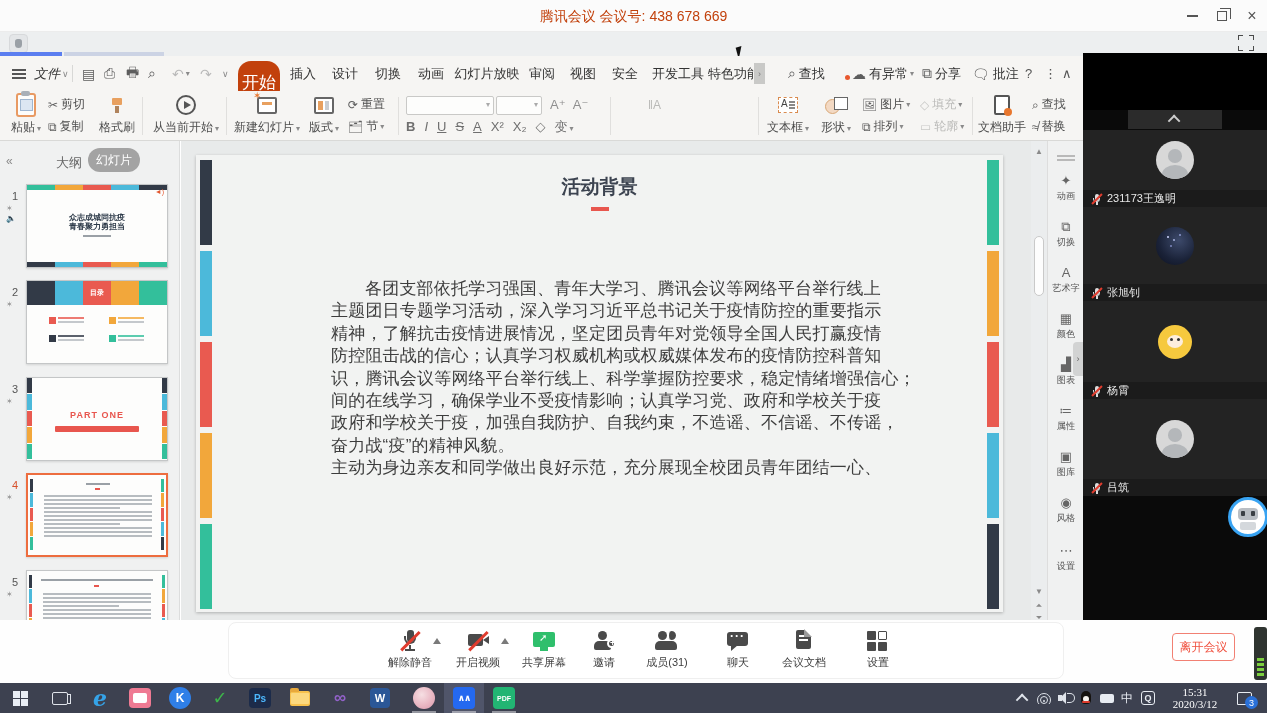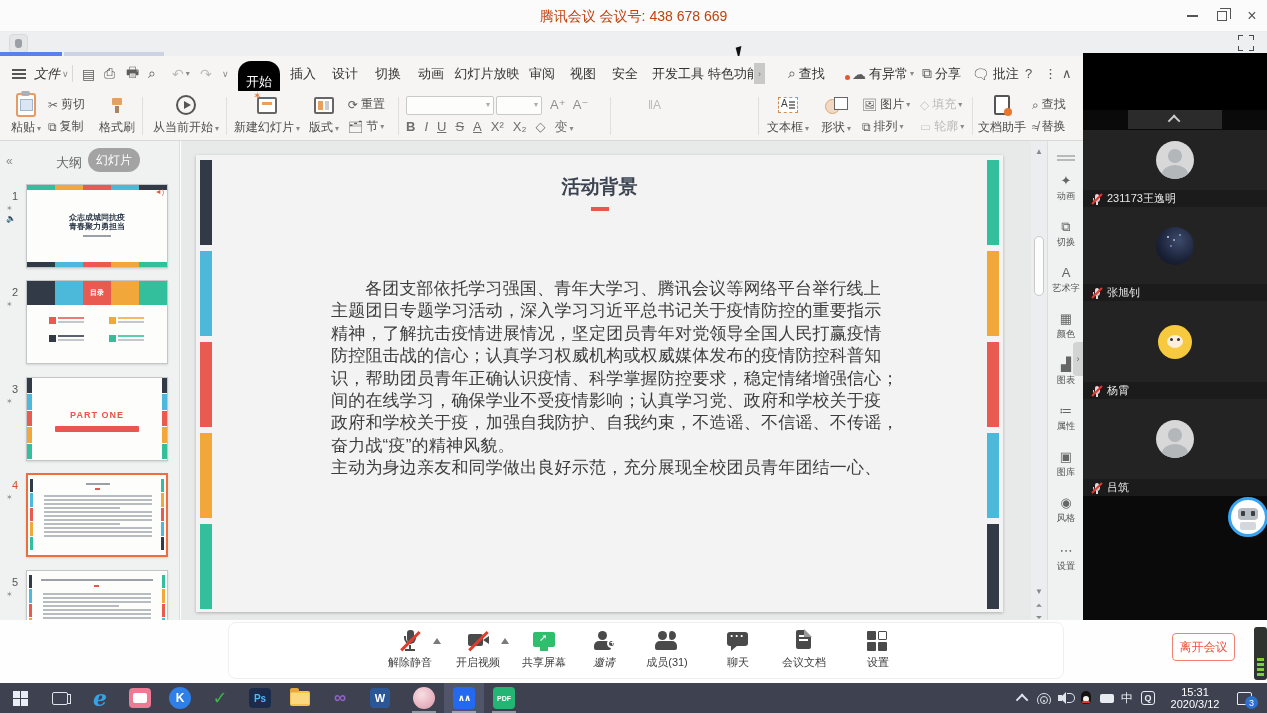--- a/index.html
+++ b/index.html
@@ -30,21 +30,21 @@
   .fullscreen-ic .br { right:0; bottom:0; border-left:none; border-top:none; }
   .cursor-arrow { position:absolute; left:737px; top:46px; width:0; height:0; border-left:6px solid #111; border-right:5px solid transparent; border-bottom:12px solid transparent; transform:rotate(-15deg); }
 
   
   .menubar { position:absolute; left:0; top:56px; width:1083px; height:35px; background:#f6f5f3; font-size:13px; color:#333; }
   .m-item { position:absolute; top:0; height:35px; display:flex; align-items:center; white-space:nowrap; color:#333; }
   .hamb { width:14px; height:10px; border-top:2px solid #555; border-bottom:2px solid #555; position:relative; }
   .hamb:before { content:""; position:absolute; left:0; top:2px; width:100%; height:2px; background:#555; }
   .mdiv { position:absolute; top:9px; width:1px; height:17px; background:#d8d8d6; }
   .qa-ic { color:#5d5d5d; font-size:14px; }
-  .tab-start { position:absolute; left:238px; top:5px; width:42px; height:42px; background:#000000; border-radius:13px; color:#fff; display:flex; align-items:center; justify-content:center; font-size:13px; }
+  .tab-start { position:absolute; left:238px; top:5px; width:42px; height:42px; background:#c2410c; border-radius:13px; color:#fff; display:flex; align-items:center; justify-content:center; font-size:17px; }
   .gray-arr { position:absolute; left:754px; top:7px; width:11px; height:21px; background:#c9c9c7; color:#7a7a7a; font-size:9px; display:flex; align-items:center; justify-content:center; }
   .cloud-dot { position:absolute; width:5px; height:5px; border-radius:50%; background:#e8582e; margin-left:-7px; margin-top:8px; }
 
   
   .ribbon { position:absolute; left:0; top:91px; width:1083px; height:50px; background:#f6f5f3; border-bottom:1px solid #d9d9d7; }
   .rsep { position:absolute; top:6px; width:1px; height:38px; background:#e0dfdd; }
   .bigbtn { position:absolute; top:2px; text-align:center; color:#4e4e4e; font-size:12px; }
   .bigbtn .bicon { height:24px; display:flex; align-items:center; justify-content:center; margin-bottom:2px; }
   .smallrow { position:absolute; height:17px; display:flex; align-items:center; font-size:12px; color:#4e4e4e; white-space:nowrap; }
   .dd { font-size:8px; color:#8a8a8a; margin-left:2px; }
@@ -191,21 +191,21 @@
   .tb-item { position:absolute; top:0; width:40px; height:30px; display:flex; align-items:center; justify-content:center; }
   .tb-item.active { background:#50556a; }
   .tb-under { position:absolute; bottom:0; left:8px; right:8px; height:2px; background:rgba(255,255,255,.45); }
   .win-logo { width:15px; height:15px; display:grid; grid-template-columns:7px 7px; grid-gap:1px; }
   .win-logo i { background:#e9edf5; }
   .taskview { width:16px; height:13px; border:1.5px solid #dfe3ea; border-radius:2px; position:relative; }
   .taskview:before { content:""; position:absolute; right:-4px; top:1px; width:3px; height:8px; border:1.5px solid #dfe3ea; border-left:none; }
   .edge-e { color:#35a3e8; font-size:22px; font-weight:bold; font-style:italic; font-family:"DejaVu Serif",serif; }
   .sqicon { border-radius:4px; display:flex; align-items:center; justify-content:center; color:#fff; font-weight:bold; }
   .tray-item { position:absolute; top:0; height:30px; display:flex; align-items:center; justify-content:center; color:#e8ecf2; }
-  .tray-clock { position:absolute; top:3px; text-align:center; color:#fff; font-size:11px; line-height:12px; }
+  .tray-clock { position:absolute; top:3px; text-align:center; color:#fff; font-size:11px; line-height:12px;font-family:Liberation Serif, serif; }
   .badge { position:absolute; border-radius:50%; background:#2a70d8; color:#fff; font-size:9px; display:flex; align-items:center; justify-content:center; }
   .notif { width:15px; height:13px; border:1.5px solid #e8ecf2; border-radius:2px 2px 2px 0; position:relative; }
   .spk { position:relative; width:14px; height:12px; }
   .spk .bx { position:absolute; left:0; top:3px; width:4px; height:6px; background:#dfe3ea; }
   .spk .tr { position:absolute; left:2px; top:0; border-top:6px solid transparent; border-bottom:6px solid transparent; border-right:6px solid #dfe3ea; }
   .spk .wv { position:absolute; left:9px; top:1px; width:8px; height:10px; border:1.5px solid #dfe3ea; border-left:none; border-radius:0 8px 8px 0; }
   .wifi { position:relative; width:16px; height:12px; overflow:hidden; }
   .wifi span { position:absolute; border:1.5px solid #dfe3ea; border-radius:50%; }
   .wifi .w1 { left:1px; top:1px; width:14px; height:14px; }
   .wifi .w2 { left:4px; top:4px; width:8px; height:8px; }
@@ -600,21 +600,21 @@
           <div class="sbar" style="right: 4px; top: 278px; background: rgb(76, 185, 218);"></div>
           <div class="sbar" style="right: 4px; top: 369px; background: rgb(50, 58, 71);"></div>
         </div>
       <div class="slide-title">活动背景</div>
       <div class="slide-dash"></div>
       <div class="slide-body" id="slide-body">
           <div class="ln first">各团支部依托学习强国、青年大学习、腾讯会议等网络平台举行线上</div>
           <div class="ln">主题团日专题学习活动，深入学习习近平总书记关于疫情防控的重要指示</div>
           <div class="ln">精神，了解抗击疫情进展情况，坚定团员青年对党领导全国人民打赢疫情</div>
           <div class="ln">防控阻击战的信心；认真学习权威机构或权威媒体发布的疫情防控科普知</div>
-          <div class="ln">识，帮助团员青年正确认识疫情、科学掌握防控要求，稳定情绪增强信心；</div>
+          <div class="ln">识，腾讯会议等网络平台举行线上、科学掌握防控要求，稳定情绪增强信心；</div>
           <div class="ln">间的在线学习，确保学业不受疫情影响；认真学习党、政府和学校关于疫</div>
           <div class="ln">政府和学校关于疫，加强自我防护、自我约束，不造谣、不信谣、不传谣，</div>
           <div class="ln">奋力战“疫”的精神风貌。</div>
           <div class="ln">主动为身边亲友和同学做出良好示范，充分展现全校团员青年团结一心、</div>
         </div>
     </div>
   </div>
 
   <div class="vscroll">
     <div class="arr" style="top:6px;">▲</div>
@@ -763,21 +763,21 @@
           <div class="tri-up" style="right: -8px; top: 8px;"></div>
           <div class="mt-label">开启视频</div>
         </div>
         <div class="mt-item" style="left: 521px; width: 46px;">
           <div class="mic-box ic-share">
             <div class="scr"></div>
             <div class="std"></div>
           </div>
           <div class="mt-label">共享屏幕</div>
         </div>
-        <div class="mt-item" style="left: 581px; width: 46px; font-style: italic;">
+        <div class="mt-item" style="left: 581px; width: 46px;">
           <div class="mic-box ic-inv">
             <div class="hd2"></div>
             <div class="sh"></div>
             <div class="pl"></div>
           </div>
           <div class="mt-label">邀请</div>
         </div>
         <div class="mt-item" style="left: 641px; width: 52px;">
           <div class="mic-box ic-mem">
             <div class="hd2"></div>

